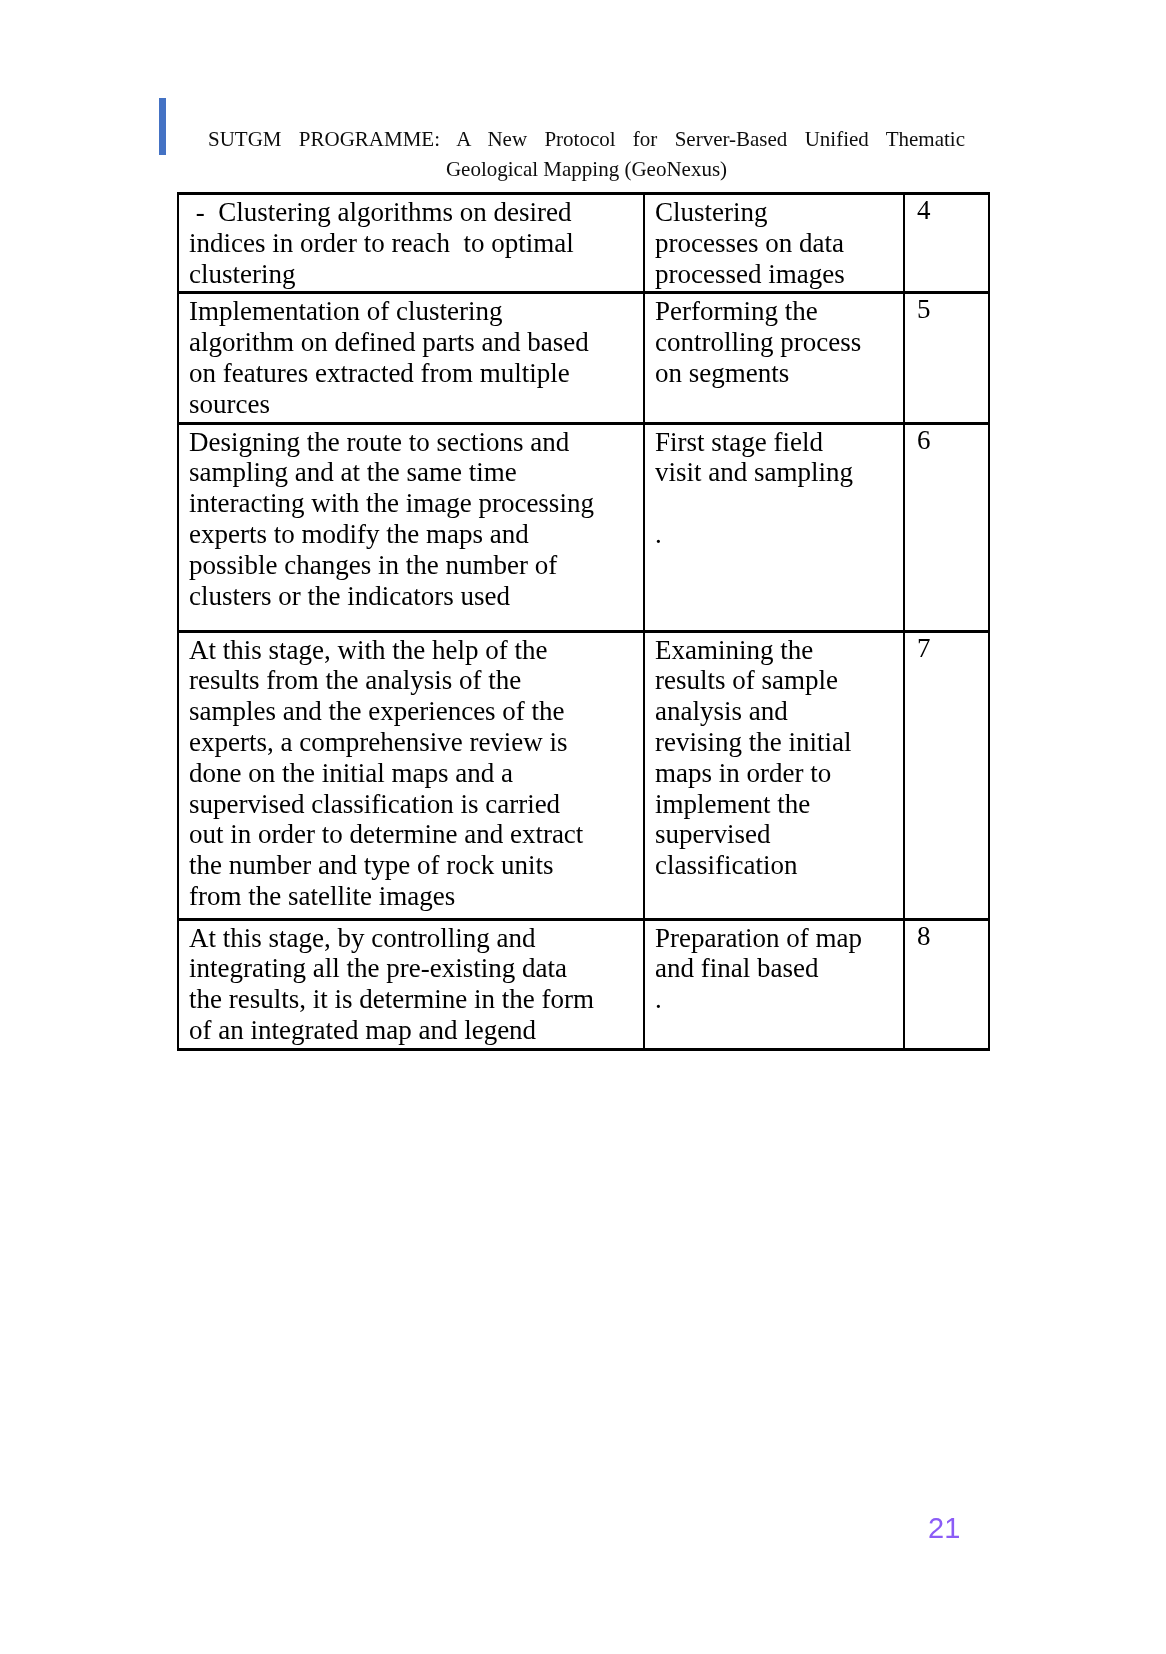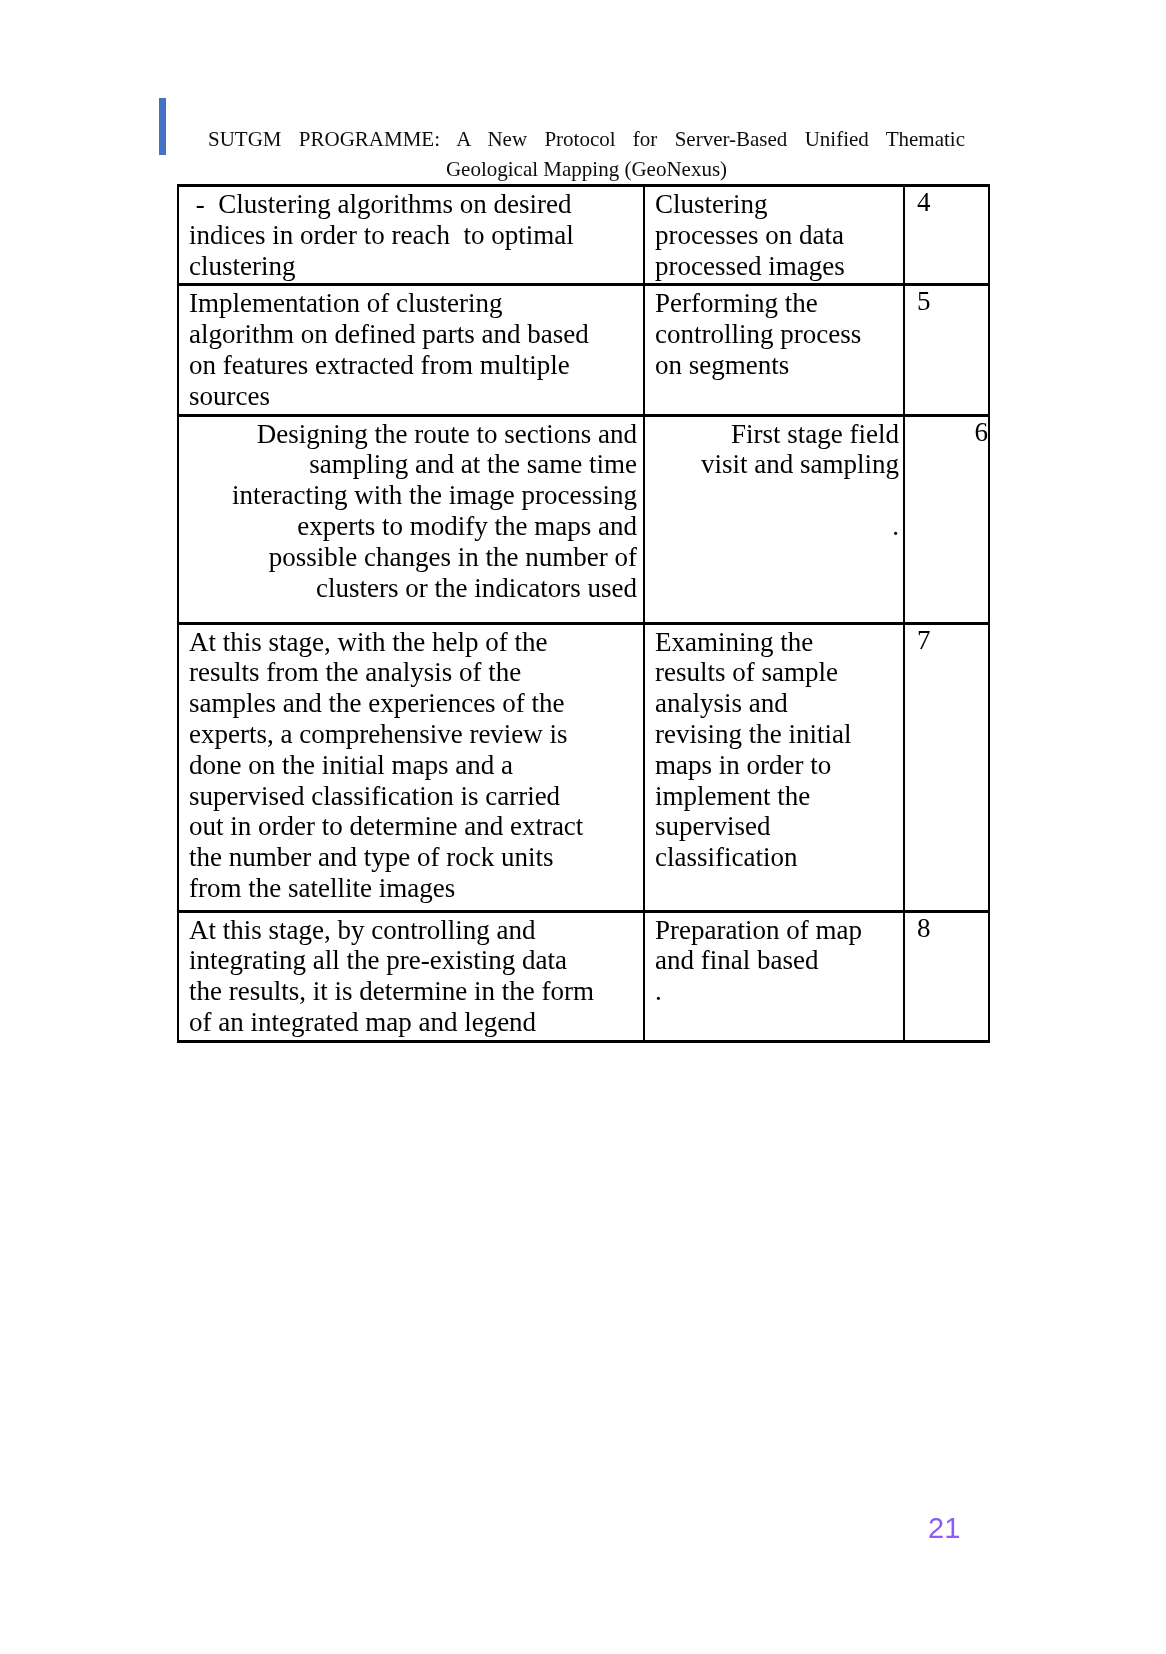--- a/index.html
+++ b/index.html
@@ -32,21 +32,21 @@
   .running-head .l1 {
     text-align: justify;
     text-align-last: justify;
     white-space: normal;
   }
   .running-head .l2 { text-align: center; }
 
   table.stages {
     position: absolute;
     left: 177px;
-    top: 184px;
+    top: 192px;
     border-collapse: collapse;
     table-layout: fixed;
     border-radius: 12px;
   }
   table.stages td {
     border: 2px solid #000000;
     border-top-width: 3px;
     border-bottom-width: 3px;
     font-size: 27px;
     line-height: 30.8px;
@@ -103,21 +103,21 @@
         </td>
     <td class="c2">
           <div class="cell">Performing the
 controlling process
 on segments</div>
         </td>
     <td class="c3">
           <div class="cell">5</div>
         </td>
   </tr>
-  <tr style="height:208px;text-align:right;">
+  <tr style="height:208px;">
     <td class="c1">
           <div class="cell">Designing the route to sections and
 sampling and at the same time
 interacting with the image processing
 experts to modify the maps and
 possible changes in the number of
 clusters or the indicators used</div>
         </td>
     <td class="c2">
           <div class="cell">First stage field

